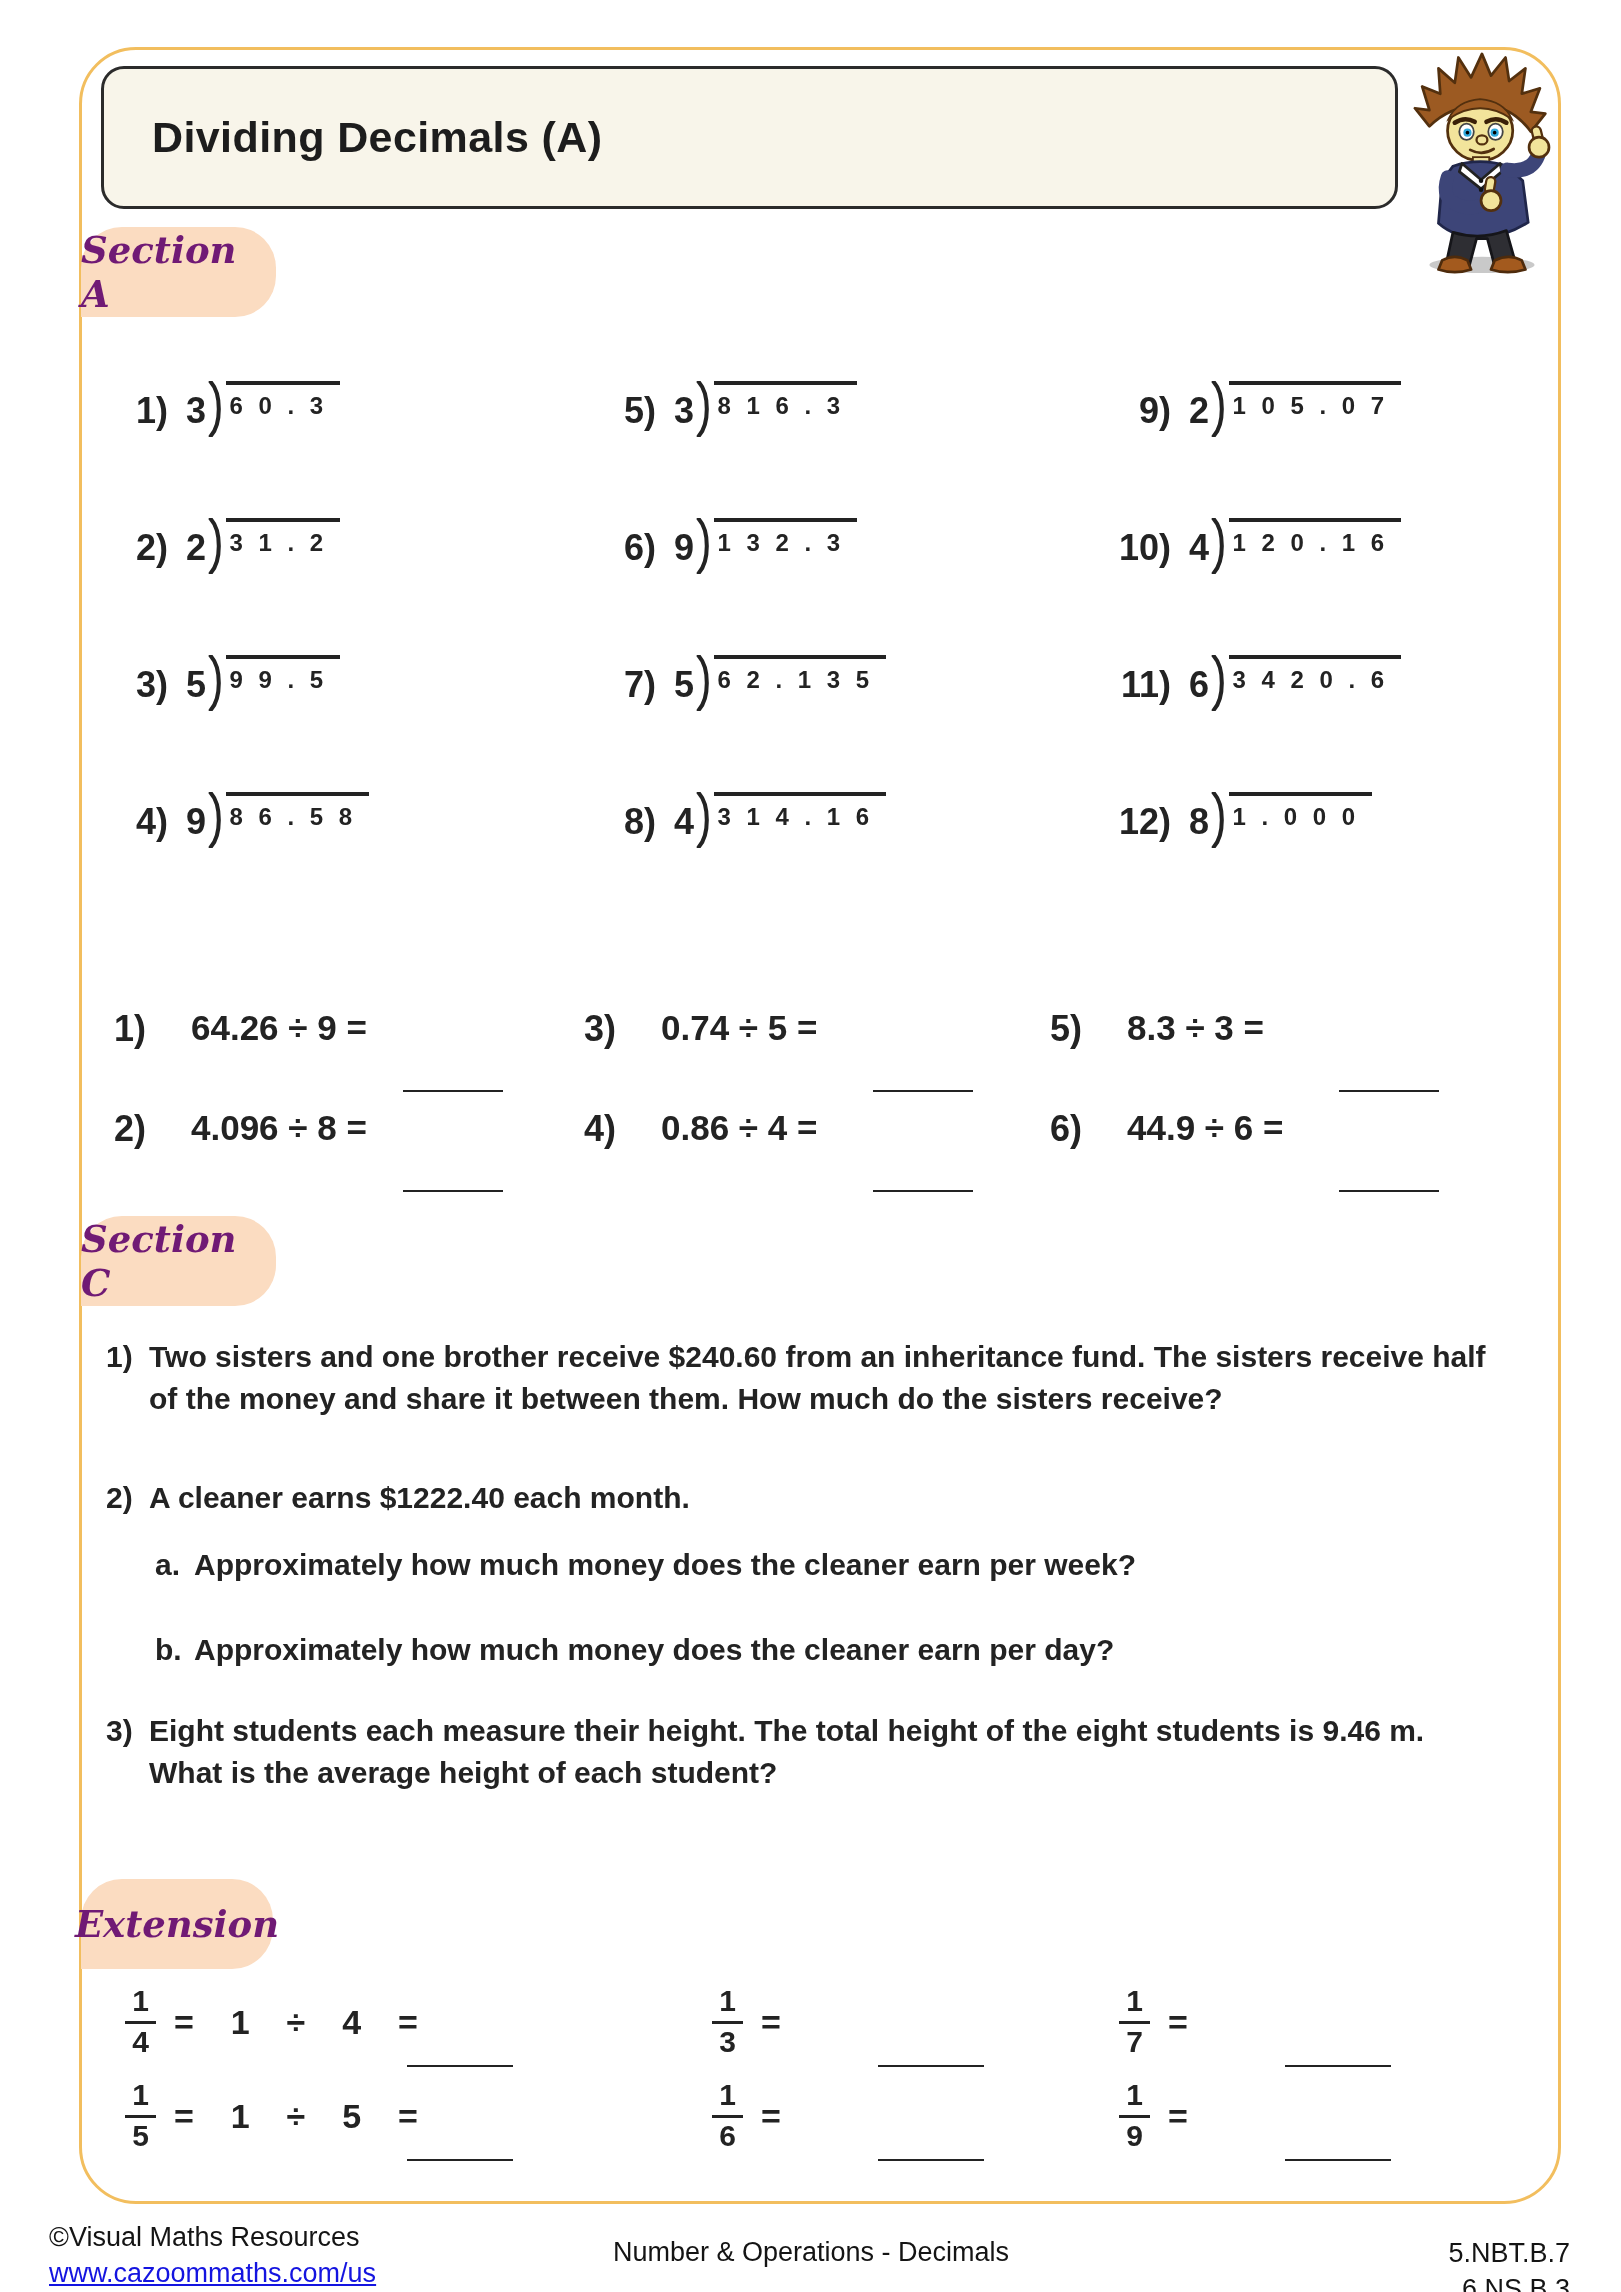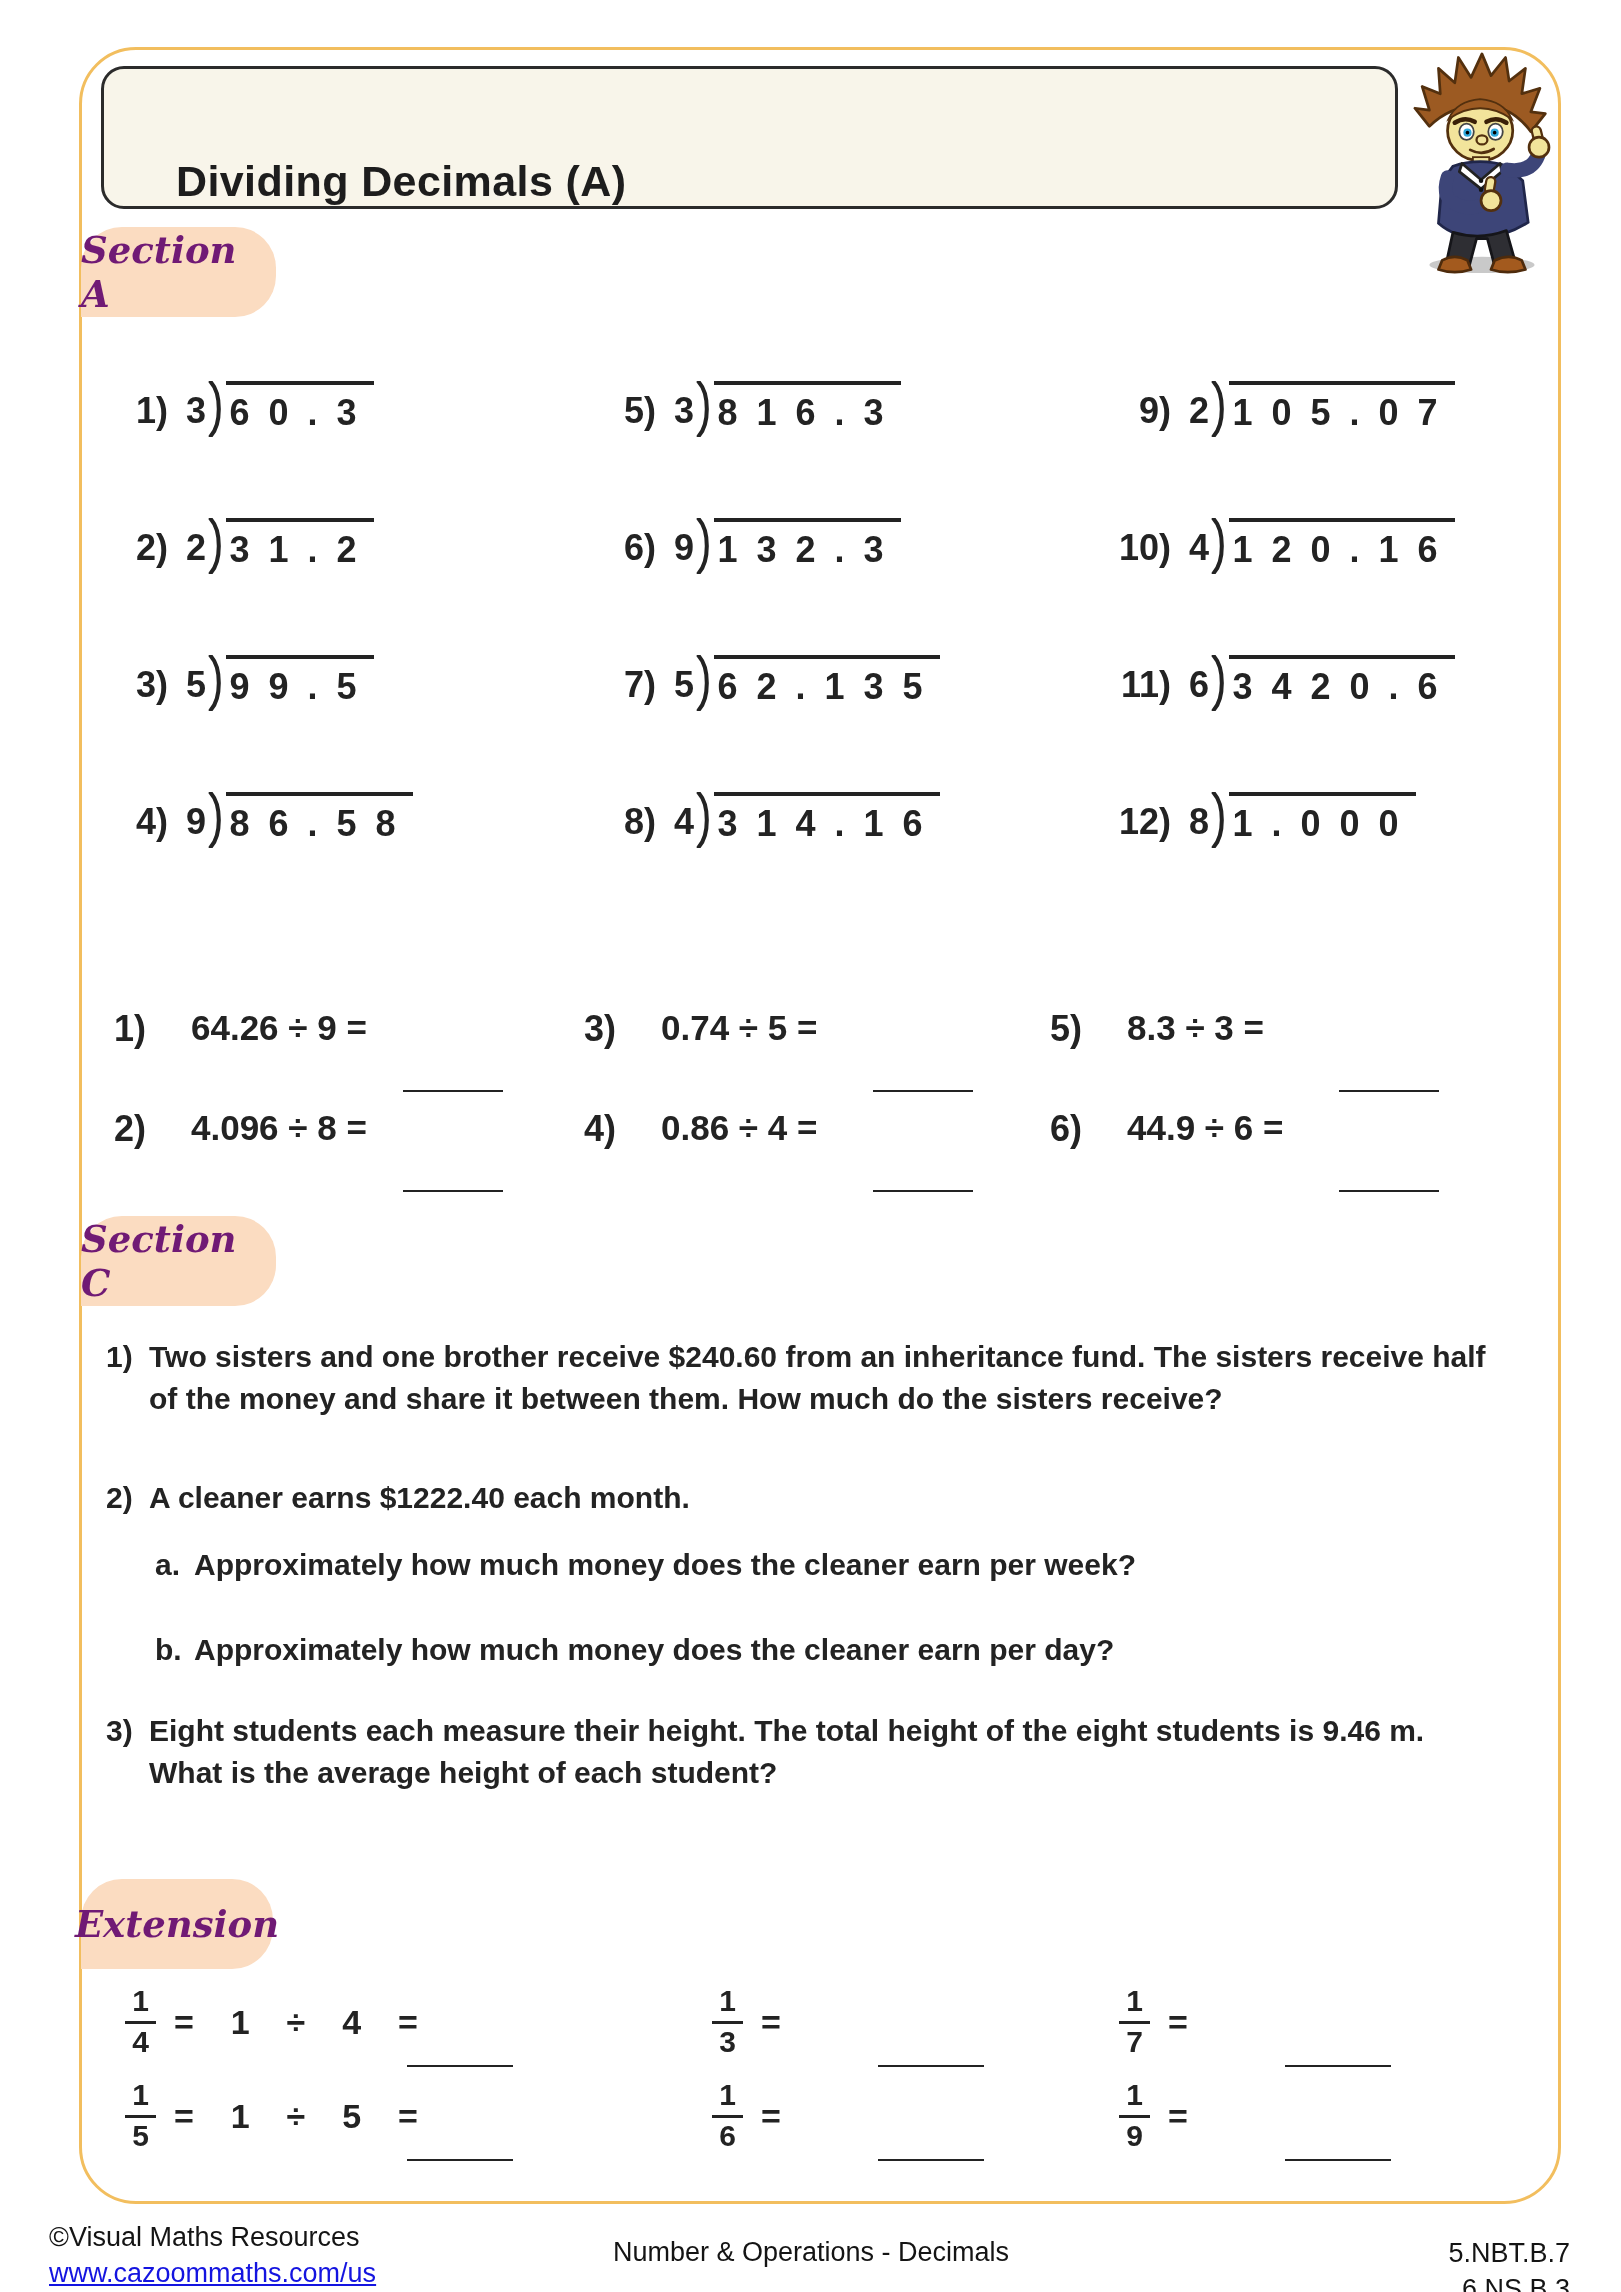--- a/index.html
+++ b/index.html
@@ -6,21 +6,21 @@
   .page{position:relative;width:1622px;height:2293px;background:#fff;overflow:hidden;
         font-family:"Liberation Sans",sans-serif;color:#232323;}
 
   
   .frame{position:absolute;left:79px;top:47px;width:1476px;height:2151px;
          border:3.6px solid #F2BE5E;border-radius:57px;background:#fff;}
 
   
   .title-box{position:absolute;left:101px;top:66px;width:1297px;height:143px;
              background:#F8F5EA;border:3.6px solid #2b2b2b;border-radius:23px;
-             display:flex;align-items:flex-end;padding-left:72px;box-sizing:border-box;}
+             display:flex;align-items:center;padding-left:48px;box-sizing:border-box;}
   .title-box h1{margin:0;font-size:43px;font-weight:700;letter-spacing:0.4px;color:#1d1d1d;}
 
   
   .logo-box{position:absolute;left:1243px;top:75px;width:136px;height:125px;background:#fff;
             border:3.6px solid #2b2b2b;border-radius:18px;display:flex;flex-direction:column;
             align-items:center;justify-content:center;box-sizing:border-box;}
   .logo-ico{width:56px;height:68px;background:#0c0c0c;display:flex;align-items:center;justify-content:center;}
   .logo-word{font-family:"DejaVu Serif",serif;font-weight:700;font-size:23px;margin-top:1.8px;color:#111;}
 
   
@@ -37,21 +37,21 @@
   
   .sa-grid{position:absolute;left:107px;top:381px;display:grid;
            grid-template-columns:488px 515px 466px;grid-template-rows:repeat(4,137px);}
   .sa-cell{display:flex;align-items:flex-start;}
   .pnum{display:inline-block;width:61px;text-align:right;margin-right:18px;
         font-size:36px;font-weight:700;padding-top:9px;}
   .ld{display:inline-flex;align-items:flex-start;}
   .ld-divisor{font-size:36px;font-weight:700;padding-top:9px;}
   .ld-bracket{display:inline-block;margin:0 0 0 1.8px;}
   .ld-bracket svg{display:block;}
-  .ld-dividend{border-top:4.5px solid #232323;font-size:36px;font-weight:700;
+  .ld-dividend{border-top:4.5px solid #232323;font-size:24px;font-weight:700;
                padding:7.2px 12.5px 0 3.6px;letter-spacing:4.5px;white-space:pre;}
 
   
   .sb-grid{position:absolute;left:94px;top:1008px;display:grid;
            grid-template-columns:470px 466px 461px;grid-template-rows:100px 100px;}
   .sb-cell{position:relative;display:flex;align-items:flex-start;}
   .sb-num{width:52px;padding-top:0;}
   .sb-expr{font-size:35px;font-weight:700;margin-left:27px;white-space:pre;}
   .ans-blank{display:block;border-bottom:2.7px solid #232323;}
   .sb-blank{position:absolute;left:309px;top:82px;width:100px;}

